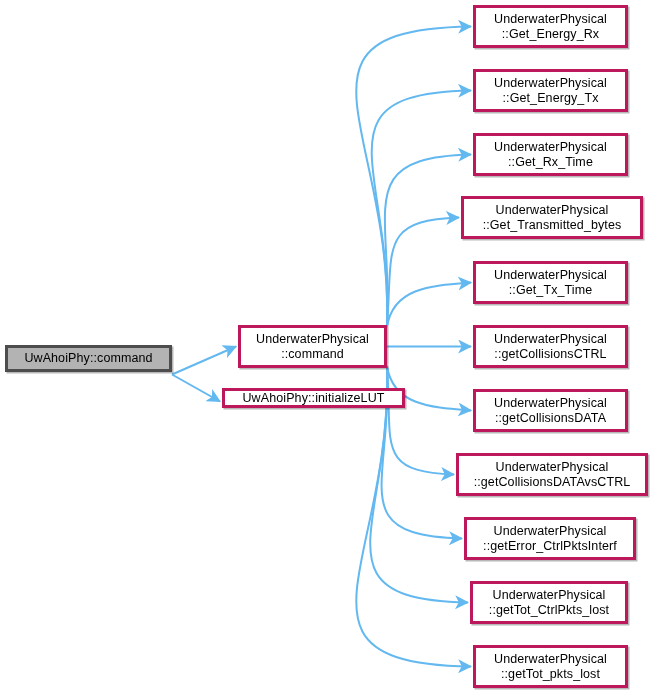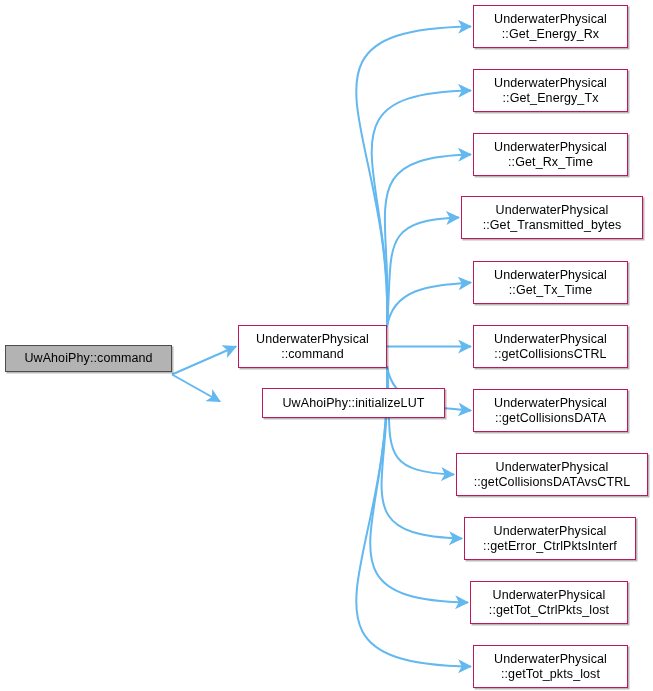--- a/index.html
+++ b/index.html
@@ -19,21 +19,21 @@
     position: absolute;
     left: 0;
     top: 0;
     width: 653px;
     height: 691px;
     pointer-events: none;
   }
   .node {
     position: absolute;
     box-sizing: border-box;
-    border: 1px solid #be185d;
+    border: 3px solid #be185d;
     background: #ffffff;
     color: #000000;
     display: flex;
     align-items: center;
     justify-content: center;
     text-align: center;
     font-size: 12.5px;
     line-height: 15px;
     letter-spacing: 0.1px;
     box-shadow: 1.5px 1.5px 0 rgba(0,0,0,0.28);
@@ -70,21 +70,21 @@
       <path d="M 387 346.5 L 471 346.5" fill="none" stroke="#63b8f0" stroke-width="2" marker-end="url(#ah)"></path>
       <path d="M 387 366 C 393 405.68, 431.32 407.5, 471 410.5" fill="none" stroke="#63b8f0" stroke-width="2" marker-end="url(#ah)"></path>
       <path d="M 387 366 C 393 445.36, 374.64 471.5, 454 474.5" fill="none" stroke="#63b8f0" stroke-width="2" marker-end="url(#ah)"></path>
       <path d="M 387 366 C 393 485.03999999999996, 342.96000000000004 535.5, 462 538.5" fill="none" stroke="#63b8f0" stroke-width="2" marker-end="url(#ah)"></path>
       <path d="M 387 366 C 393 524.72, 309.28 599.5, 468 602.5" fill="none" stroke="#63b8f0" stroke-width="2" marker-end="url(#ah)"></path>
       <path d="M 387 366 C 393 564.4, 272.6 663.5, 471 666.5" fill="none" stroke="#63b8f0" stroke-width="2" marker-end="url(#ah)"></path>
     </svg>
 <div class="node root" style="left: 5px; top: 345px; width: 167px; height: 27px;"><span class="lbl">UwAhoiPhy::command</span></div>
     <div class="node" style="left: 238px; top: 325px; width: 149px; height: 43px;"><span class="lbl">UnderwaterPhysical
 ::command</span></div>
-    <div class="node" style="left: 222px; top: 388px; width: 183px; height: 30px; margin-left: 40px;"><span class="lbl">UwAhoiPhy::initializeLUT</span></div>
+    <div class="node" style="left: 222px; top: 388px; width: 183px; height: 20px;"><span class="lbl">UwAhoiPhy::initializeLUT</span></div>
     <div class="node" style="left: 473px; top: 5px; width: 155px; height: 43px;"><span class="lbl">UnderwaterPhysical
 ::Get_Energy_Rx</span></div>
     <div class="node" style="left: 473px; top: 69px; width: 155px; height: 43px;"><span class="lbl">UnderwaterPhysical
 ::Get_Energy_Tx</span></div>
     <div class="node" style="left: 473px; top: 133px; width: 155px; height: 43px;"><span class="lbl">UnderwaterPhysical
 ::Get_Rx_Time</span></div>
     <div class="node" style="left: 461px; top: 196px; width: 182px; height: 43px;"><span class="lbl">UnderwaterPhysical
 ::Get_Transmitted_bytes</span></div>
     <div class="node" style="left: 473px; top: 261px; width: 155px; height: 43px;"><span class="lbl">UnderwaterPhysical
 ::Get_Tx_Time</span></div>

